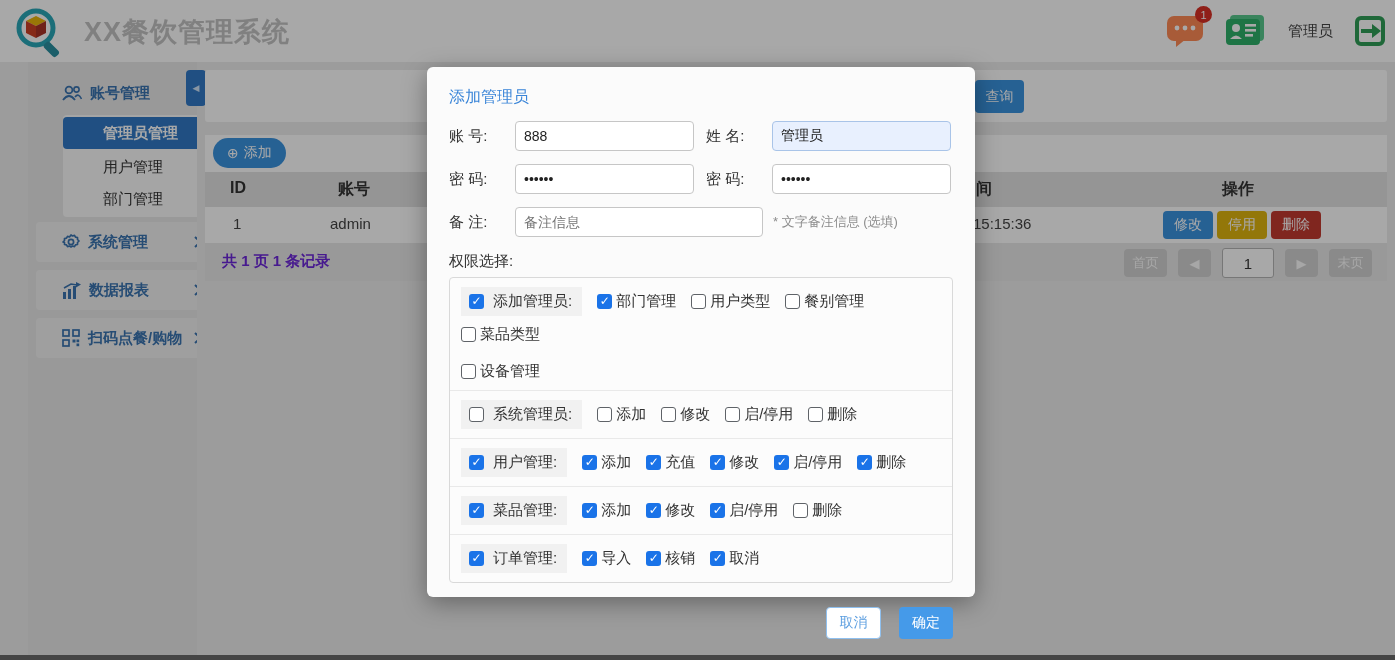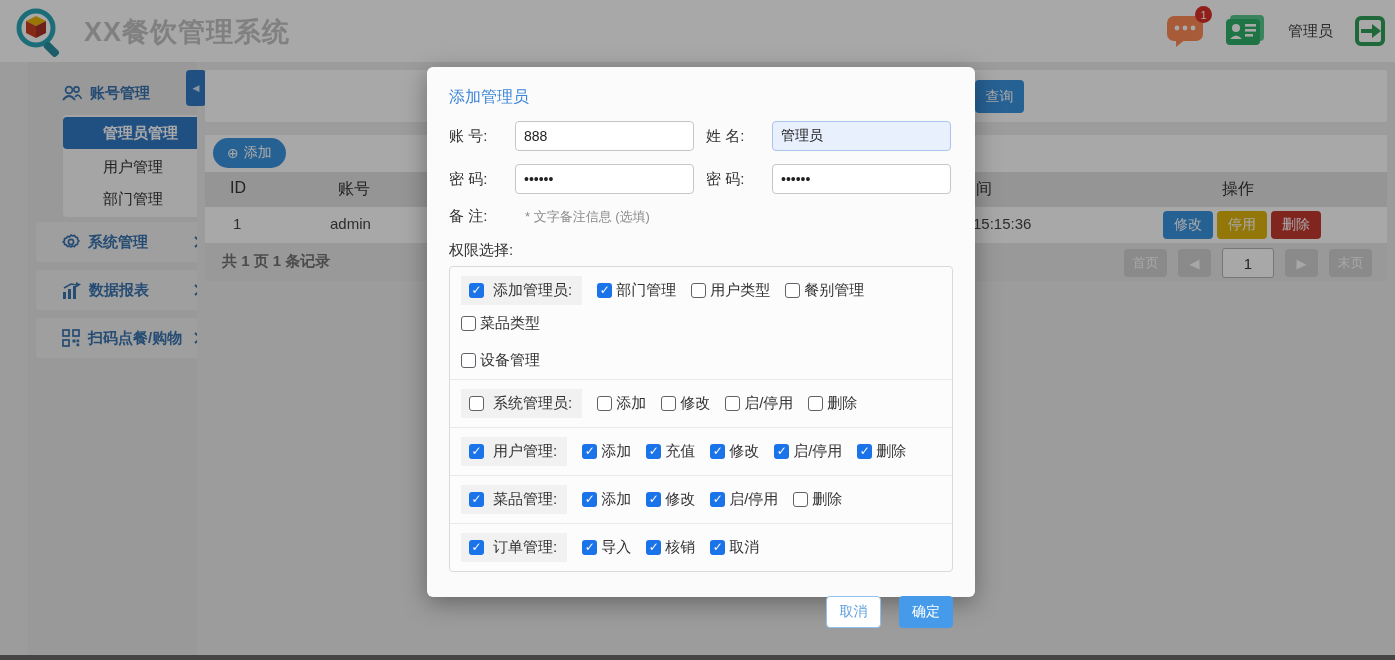--- a/index.html
+++ b/index.html
@@ -29,24 +29,24 @@
   .content { position:absolute; left:197px; top:62px; width:1198px; height:598px; background:#ededed; z-index:1; }
   .collapse-tab { position:absolute; left:-11px; top:8px; width:20px; height:36px; background:#3179c6; border-radius:4px; color:#cfe3f7; font-size:9px; display:flex; align-items:center; justify-content:center; }
   .search-card { position:absolute; left:8px; top:8px; width:1182px; height:52px; background:#ffffff; border-radius:3px; }
   .btn { border:none; border-radius:4px; color:#fff; cursor:pointer; font-family:inherit; }
   .search-btn { position:absolute; left:770px; top:10px; width:49px; height:33px; background:#3b94e0; font-size:14px; }
   .table-card { position:absolute; left:8px; top:73px; width:1182px; height:146px; background:#ffffff; }
   .add-btn { position:absolute; left:8px; top:3px; height:30px; padding:0 14px; background:#3b94e0; border-radius:15px; font-size:14px; display:flex; align-items:center; gap:5px; }
   .t-head { position:absolute; left:0; top:37px; width:1182px; height:35px; background:#e3e3e3; }
   .t-row  { position:absolute; left:0; top:72px; width:1182px; height:36px; background:#ffffff; }
   .t-foot { position:absolute; left:0; top:108px; width:1182px; height:38px; background:#e9e9e9; }
-  .hc { position:absolute; top:7px; font-size:16px; font-weight:normal; color:#333; }
+  .hc { position:absolute; top:7px; font-size:16px; font-weight:bold; color:#333; }
   .rc { position:absolute; top:8px; font-size:15px; color:#444; }
   .act-btn { position:absolute; top:4px; width:50px; height:28px; font-size:14px; }
-  .records { position:absolute; left:17px; top:9px; font-size:15px; font-weight:bold; color:#737373; }
+  .records { position:absolute; left:17px; top:9px; font-size:15px; font-weight:bold; color:#6d28d9; }
   .pager { position:absolute; right:15px; top:5px; display:flex; gap:11px; align-items:center; }
   .pg-btn { width:43px; height:28px; background:#d2d2d2; border:none; border-radius:4px; color:#fdfdfd; font-size:13px; }
   .pg-nav { width:33px; }
   .pg-input { width:52px; height:30px; border:1px solid #b5b5b5; border-radius:3px; text-align:center; font-size:15px; color:#333; background:#fff; }
 
   .bottom-strip { position:absolute; left:0; bottom:0; width:1395px; height:5px; background:#6a6a6a; z-index:2; }
 
   
   .overlay { position:absolute; inset:0; background:rgba(0,0,0,0.34); z-index:50; }
   .modal { position:absolute; left:427px; top:67px; width:548px; height:530px; background:#fbfbfb; border-radius:6px; box-shadow:0 6px 24px rgba(0,0,0,0.35); z-index:100; padding:20px 22px; }
@@ -233,20 +233,21 @@
 
   <div class="form-row">
     <span class="f-label">密 码:</span>
     <input class="f-input" value="••••••" style="">
     <span class="f-label second" style="margin-left:12px">密 码:</span>
     <input class="f-input" value="••••••" style="">
   </div>
 
   <div class="form-row">
     <span class="f-label">备 注:</span>
+    <input class="f-input remark" placeholder="备注信息" style="">
     <span class="hint">* 文字备注信息 (选填)</span>
   </div>
 
   <div class="perm-label">权限选择:</div>
 
   <div class="perm-box" id="perm-box">
       <div class="perm-row">
         <label class="chip">
           <span class="cb on"></span>
           <span>添加管理员:</span>

